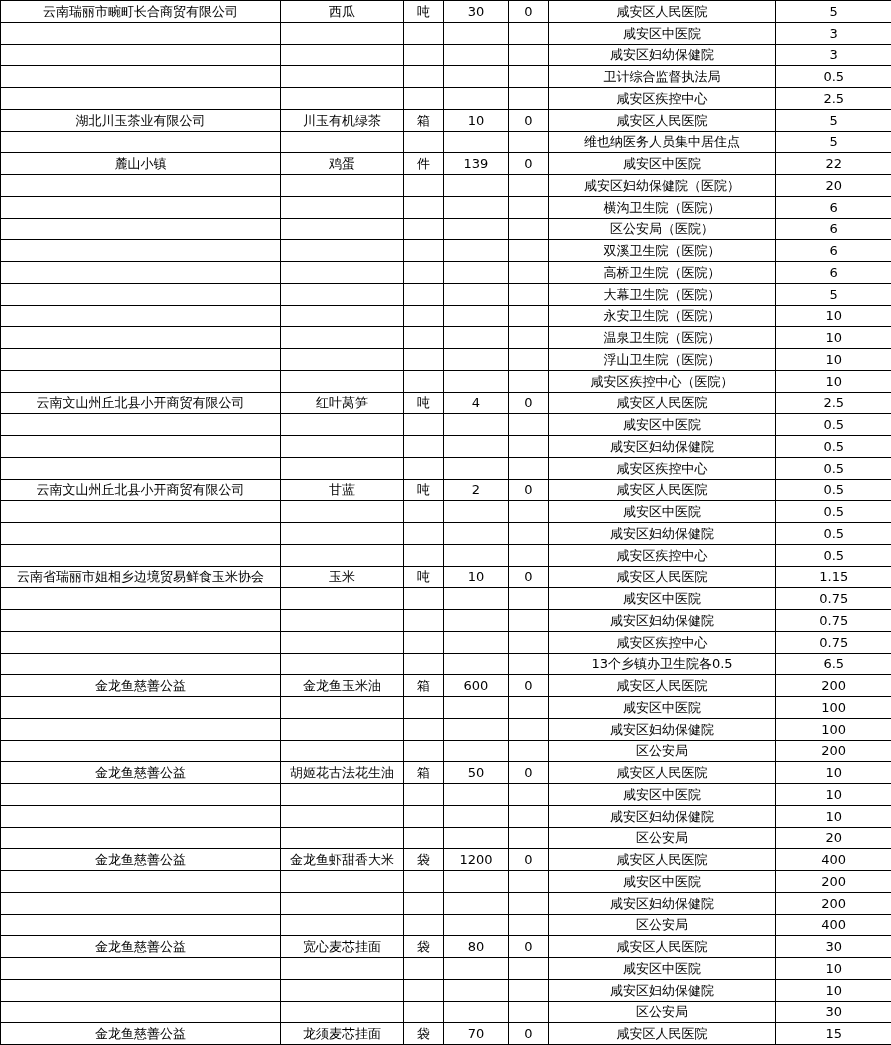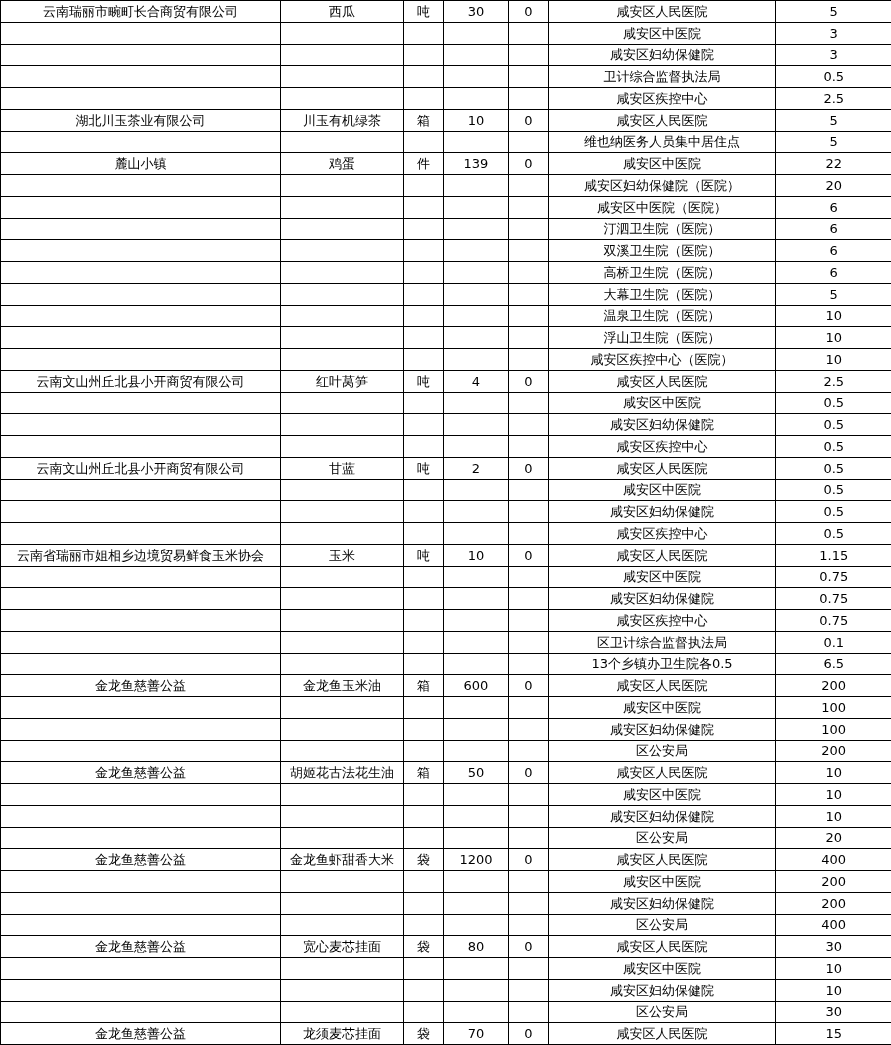--- a/index.html
+++ b/index.html
@@ -138,30 +138,30 @@
         <td class="col-zero"></td>
         <td class="col-recipient">咸安区妇幼保健院（医院）</td>
         <td class="col-amount">20</td>
       </tr>
       <tr>
         <td class="col-company"></td>
         <td class="col-item"></td>
         <td class="col-unit"></td>
         <td class="col-quantity"></td>
         <td class="col-zero"></td>
-        <td class="col-recipient">咸安区中医院（医院）</td>
+        <td class="col-recipient">横沟卫生院（医院）</td>
         <td class="col-amount">6</td>
       </tr>
       <tr>
         <td class="col-company"></td>
         <td class="col-item"></td>
         <td class="col-unit"></td>
         <td class="col-quantity"></td>
         <td class="col-zero"></td>
-        <td class="col-recipient">汀泗卫生院（医院）</td>
+        <td class="col-recipient">区公安局（医院）</td>
         <td class="col-amount">6</td>
       </tr>
       <tr>
         <td class="col-company"></td>
         <td class="col-item"></td>
         <td class="col-unit"></td>
         <td class="col-quantity"></td>
         <td class="col-zero"></td>
         <td class="col-recipient">双溪卫生院（医院）</td>
         <td class="col-amount">6</td>
@@ -176,20 +176,29 @@
         <td class="col-amount">6</td>
       </tr>
       <tr>
         <td class="col-company"></td>
         <td class="col-item"></td>
         <td class="col-unit"></td>
         <td class="col-quantity"></td>
         <td class="col-zero"></td>
         <td class="col-recipient">大幕卫生院（医院）</td>
         <td class="col-amount">5</td>
+      </tr>
+      <tr>
+        <td class="col-company"></td>
+        <td class="col-item"></td>
+        <td class="col-unit"></td>
+        <td class="col-quantity"></td>
+        <td class="col-zero"></td>
+        <td class="col-recipient">永安卫生院（医院）</td>
+        <td class="col-amount">10</td>
       </tr>
       <tr>
         <td class="col-company"></td>
         <td class="col-item"></td>
         <td class="col-unit"></td>
         <td class="col-quantity"></td>
         <td class="col-zero"></td>
         <td class="col-recipient">温泉卫生院（医院）</td>
         <td class="col-amount">10</td>
       </tr>
@@ -318,29 +327,20 @@
         <td class="col-zero"></td>
         <td class="col-recipient">咸安区疾控中心</td>
         <td class="col-amount">0.75</td>
       </tr>
       <tr>
         <td class="col-company"></td>
         <td class="col-item"></td>
         <td class="col-unit"></td>
         <td class="col-quantity"></td>
         <td class="col-zero"></td>
-        <td class="col-recipient">区卫计综合监督执法局</td>
-        <td class="col-amount">0.1</td>
-      </tr>
-      <tr>
-        <td class="col-company"></td>
-        <td class="col-item"></td>
-        <td class="col-unit"></td>
-        <td class="col-quantity"></td>
-        <td class="col-zero"></td>
         <td class="col-recipient">13个乡镇办卫生院各0.5</td>
         <td class="col-amount">6.5</td>
       </tr>
       <tr>
         <td class="col-company">金龙鱼慈善公益</td>
         <td class="col-item">金龙鱼玉米油</td>
         <td class="col-unit">箱</td>
         <td class="col-quantity">600</td>
         <td class="col-zero">0</td>
         <td class="col-recipient">咸安区人民医院</td>

